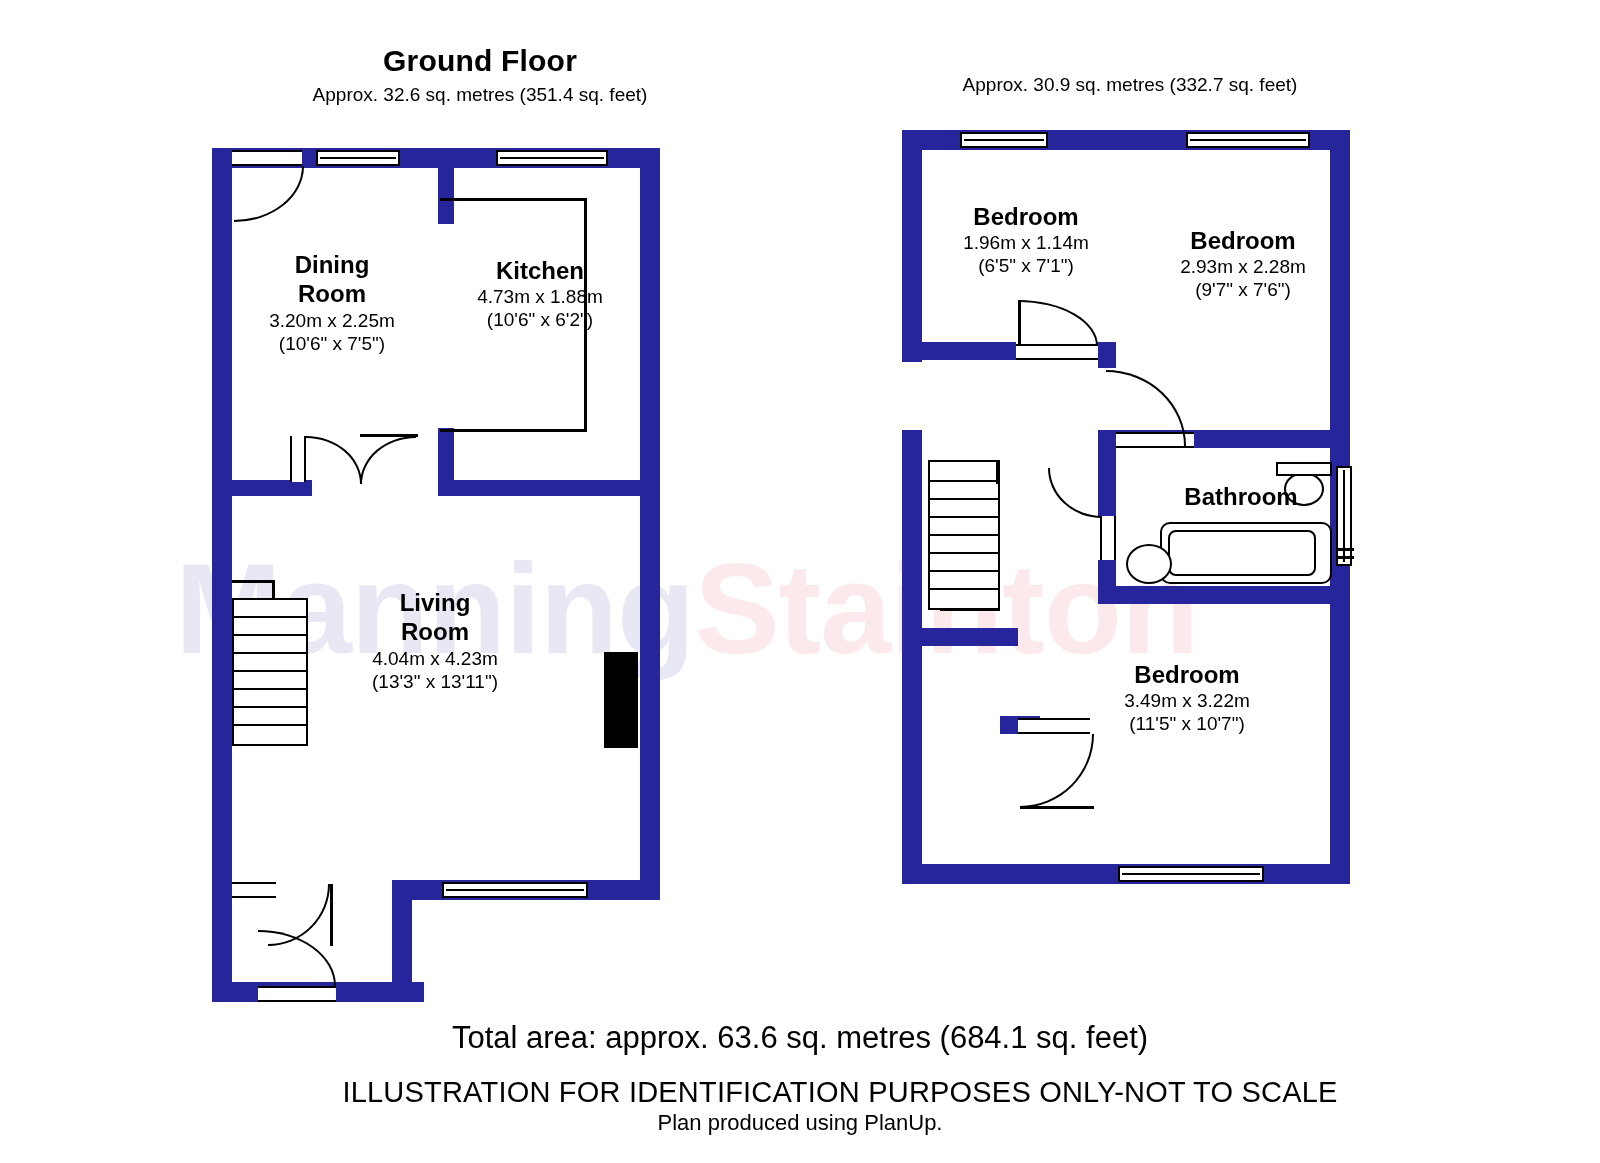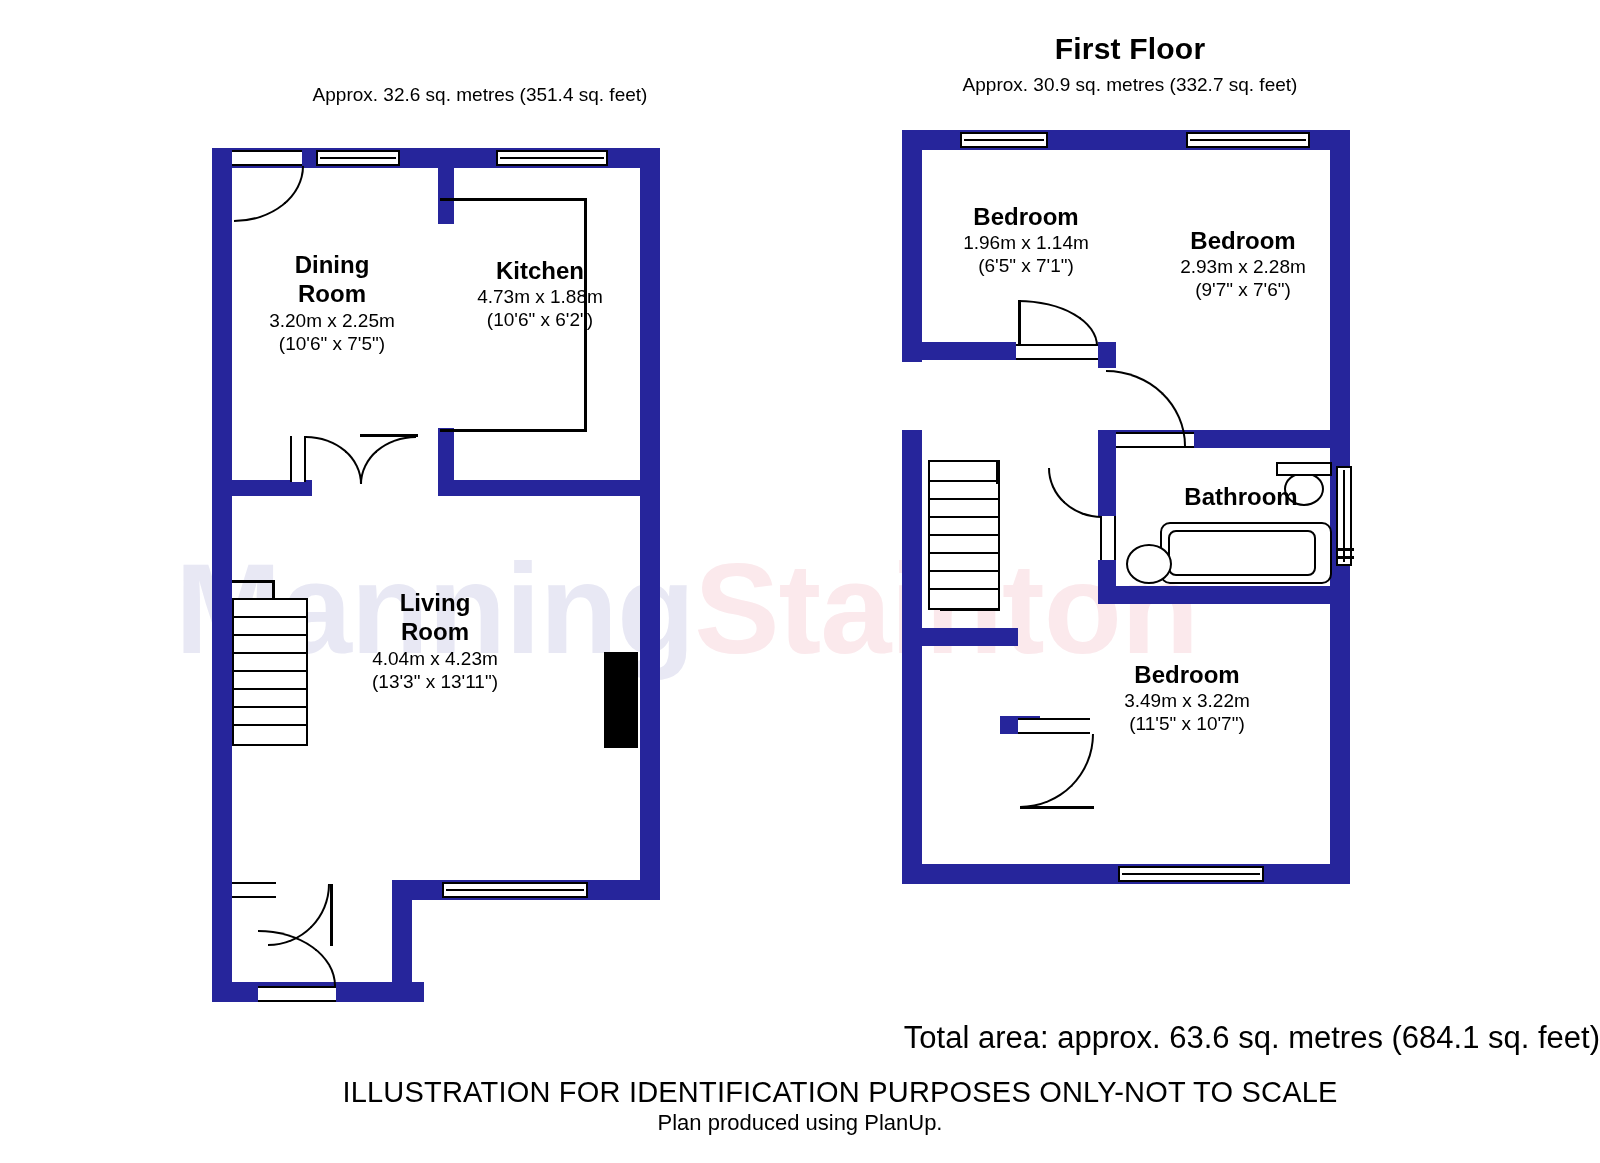--- a/index.html
+++ b/index.html
@@ -205,20 +205,21 @@
 </style>
 </head>
 <body>
 
 <div id="page">
 
   <div class="watermark">
     <span class="wm-a">Manning</span><span class="wm-b">Stainton</span>
   </div>
 
+  <div class="floor-title" style="left:120px; top:44px; width:720px;">Ground Floor</div>
   <div class="floor-sub" style="left:120px; top:84px; width:720px;">Approx. 32.6 sq. metres (351.4 sq. feet)</div>
 
   <div class="wall" style="left:212px; top:148px; width:448px; height:20px;"></div>
   <div class="wall" style="left:212px; top:148px; width:20px; height:348px;"></div>
   <div class="wall" style="left:212px; top:496px; width:20px; height:506px;"></div>
   <div class="wall" style="left:640px; top:148px; width:20px; height:752px;"></div>
   <div class="wall" style="left:212px; top:982px; width:212px; height:20px;"></div>
   <div class="wall" style="left:392px; top:880px; width:268px; height:20px;"></div>
   <div class="wall" style="left:392px; top:880px; width:20px; height:122px;"></div>
 
@@ -277,21 +278,20 @@
     <span class="rdim">(10'6" x 6'2")</span>
   </div>
 
   <div class="room" style="left:310px; top:588px; width:250px;">
     <span class="rname">Living
 Room</span>
     <span class="rdim">4.04m x 4.23m</span>
     <span class="rdim">(13'3" x 13'11")</span>
   </div>
 
-  <div class="floor-title" style="left:765px; top:32px; width:730px;">First Floor</div>
   <div class="floor-sub" style="left:765px; top:74px; width:730px;">Approx. 30.9 sq. metres (332.7 sq. feet)</div>
 
   <div class="wall" style="left:902px; top:130px; width:448px; height:20px;"></div>
   <div class="wall" style="left:902px; top:130px; width:20px; height:232px;"></div>
   <div class="wall" style="left:902px; top:430px; width:20px; height:216px;"></div>
   <div class="wall" style="left:902px; top:646px; width:20px; height:96px;"></div>
   <div class="wall" style="left:902px; top:742px; width:20px; height:142px;"></div>
   <div class="wall" style="left:1330px; top:130px; width:20px; height:456px;"></div>
   <div class="wall" style="left:1330px; top:586px; width:20px; height:298px;"></div>
   <div class="wall" style="left:902px; top:864px; width:448px; height:20px;"></div>
@@ -361,17 +361,17 @@
   <div class="room" style="left:1130px; top:482px; width:222px;">
     <span class="rname">Bathroom</span>
   </div>
 
   <div class="room" style="left:1062px; top:660px; width:250px;">
     <span class="rname">Bedroom</span>
     <span class="rdim">3.49m x 3.22m</span>
     <span class="rdim">(11'5" x 10'7")</span>
   </div>
 
-  <div class="total" style="left:0; top:1020px;text-align:right;">Total area: approx. 63.6 sq. metres (684.1 sq. feet)</div>
+  <div class="total" style="left:0; top:1020px;">Total area: approx. 63.6 sq. metres (684.1 sq. feet)</div>
   <div class="disclaimer1" style="left:0; top:1076px;">ILLUSTRATION FOR IDENTIFICATION PURPOSES ONLY-NOT TO SCALE</div>
   <div class="disclaimer2" style="left:0; top:1110px;">Plan produced using PlanUp.</div>
 
 </div>
 
 </body></html>

